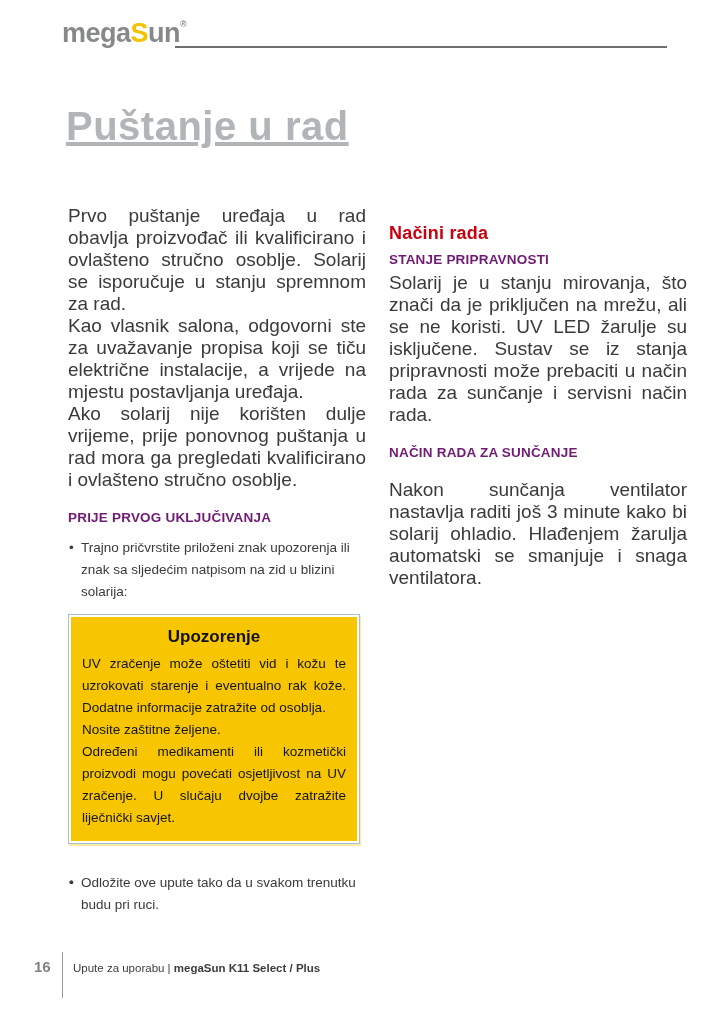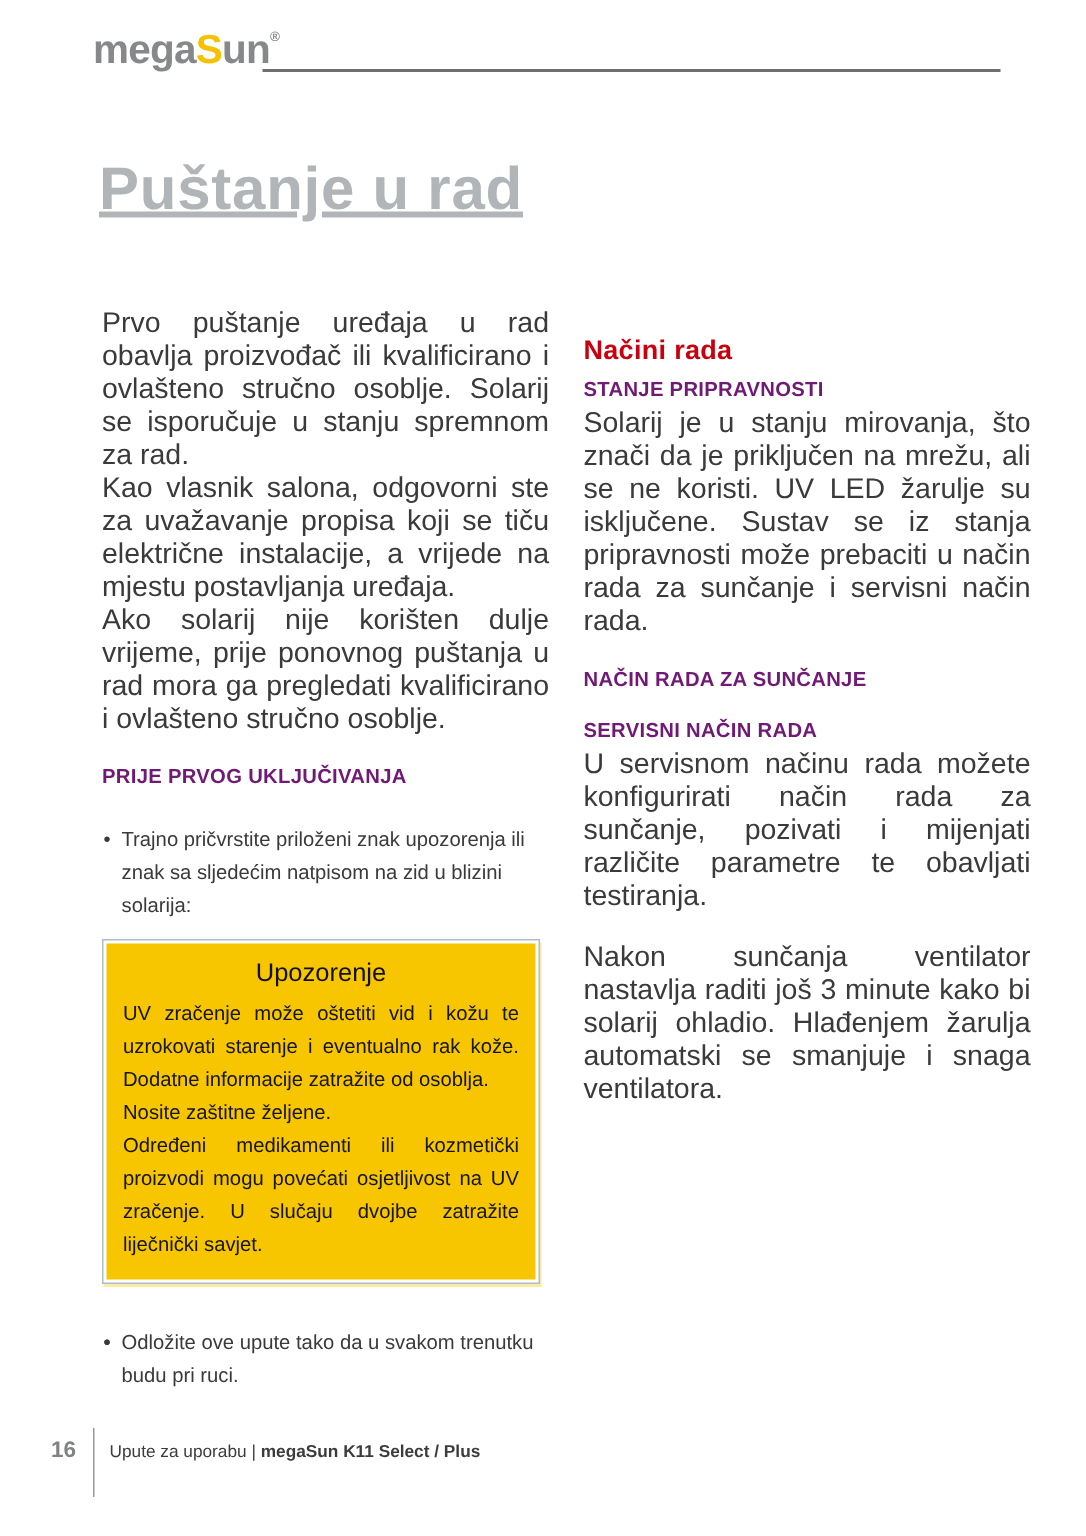--- a/index.html
+++ b/index.html
@@ -35,21 +35,21 @@
   .col-left{position:absolute;left:68px;top:205px;width:298px;}
   .col-right{position:absolute;left:389px;top:202px;width:298px;margin-top:21px;}
   .body-text{
     font-size:19px;line-height:22px;color:#3a3a3a;
     text-align:justify;margin:0;
   }
   .subhead{
     font-size:13.5px;font-weight:bold;color:#701a75;
     letter-spacing:0.2px;margin:0;
   }
-  .left-subhead{margin-top:19px;margin-bottom:24px;}
+  .left-subhead{margin-top:19px;margin-bottom:12px;}
   .bullet{
     position:relative;padding-left:13px;
     font-size:13.5px;line-height:22px;color:#3a3a3a;
     text-align:left;margin:0 0 9px 0;
   }
   .bullet .dot{
     position:absolute;left:1px;top:0;
     font-size:13.5px;color:#3a3a3a;
   }
   
@@ -59,21 +59,21 @@
     border:1px solid #aebdcb;
     background:#ffffff;
     padding:2px;
     box-shadow:1px 2px 0 rgba(246,197,0,0.35);
   }
   .warning-inner{
     background:#f7c600;
     padding:8px 11px 12px 11px;
   }
   .warning-title{
-    text-align:center;font-size:17px;font-weight:normal;color:#111;
+    text-align:center;font-size:17px;font-weight:bold;color:#111;
     margin:2px 0 6px 0;
   }
   .warning-text{
     font-size:13.5px;line-height:22px;color:#151515;
     text-align:justify;margin:0;
   }
   .after-box{margin-top:28px;}
   
   .red-heading{
     font-size:18px;font-weight:bold;color:#c9000e;
@@ -146,24 +146,20 @@
 
     <div class="rc-section first">
       <p class="subhead">STANJE PRIPRAVNOSTI</p>
       <p class="body-text">Solarij je u stanju mirovanja, što znači da je priključen na mrežu, ali se ne koristi. UV LED žarulje su isključene. Sustav se iz stanja pripravnosti može prebaciti u način rada za sunčanje i servisni način rada.</p>
     </div>
 
     <div class="rc-section">
       <p class="subhead">NAČIN RADA ZA SUNČANJE</p>
     </div>
 
-    <div class="rc-section">
-      <p class="subhead">SERVISNI NAČIN RADA</p>
-      <p class="body-text">U servisnom načinu rada možete konfigurirati način rada za sunčanje, pozivati i mijenjati različite parametre te obavljati testiranja.</p>
-    </div>
 
     <div class="rc-section">
       <p class="body-text">Nakon sunčanja ventilator nastavlja raditi još 3 minute kako bi solarij ohladio. Hlađenjem žarulja automatski se smanjuje i snaga ventilatora.</p>
     </div>
   </div>
 
   <div class="footer-pagenum">16</div>
   <div class="footer-rule"></div>
   <div class="footer-text">
     <span>Upute za uporabu | </span><span class="bold">megaSun K11 Select / Plus</span>

